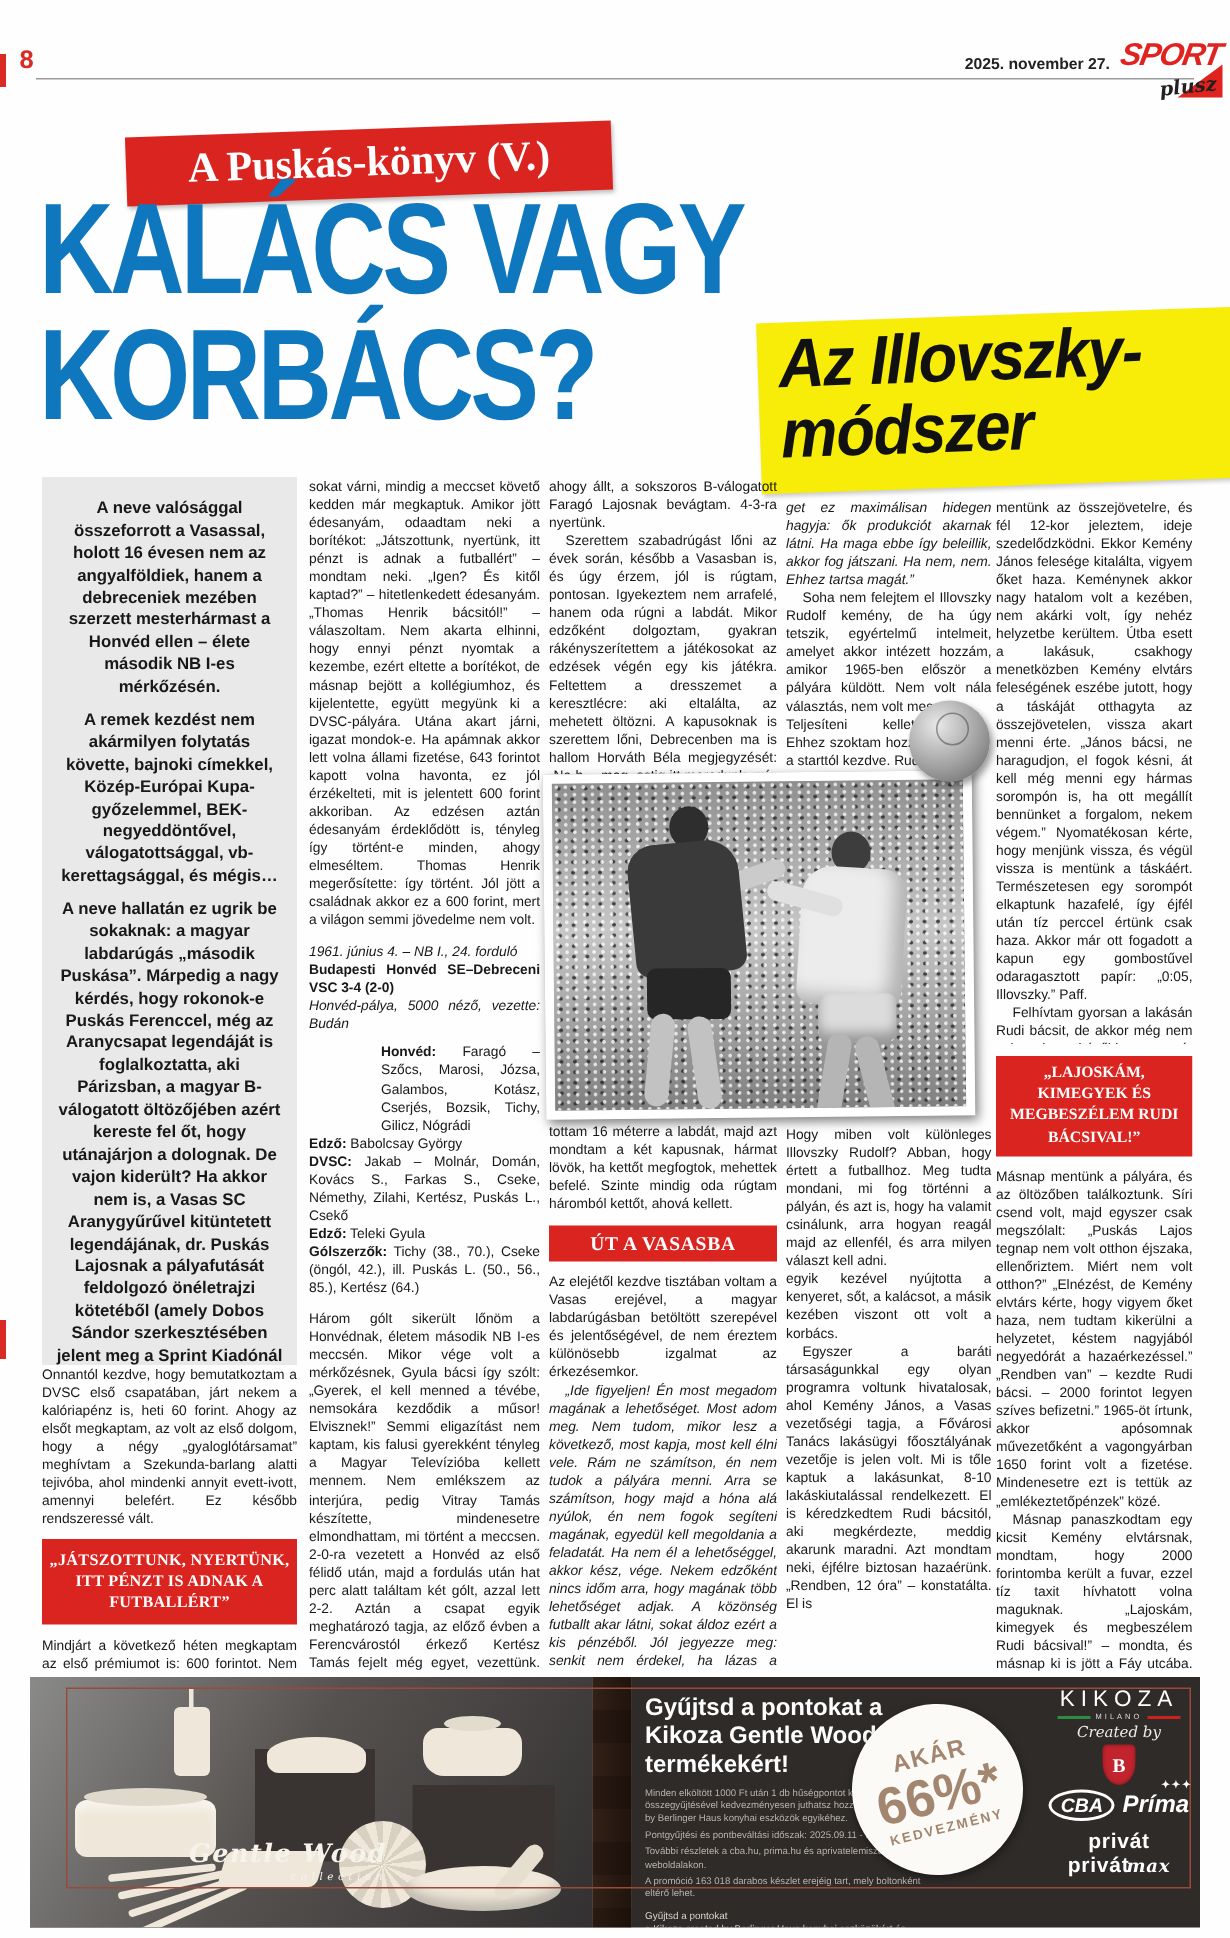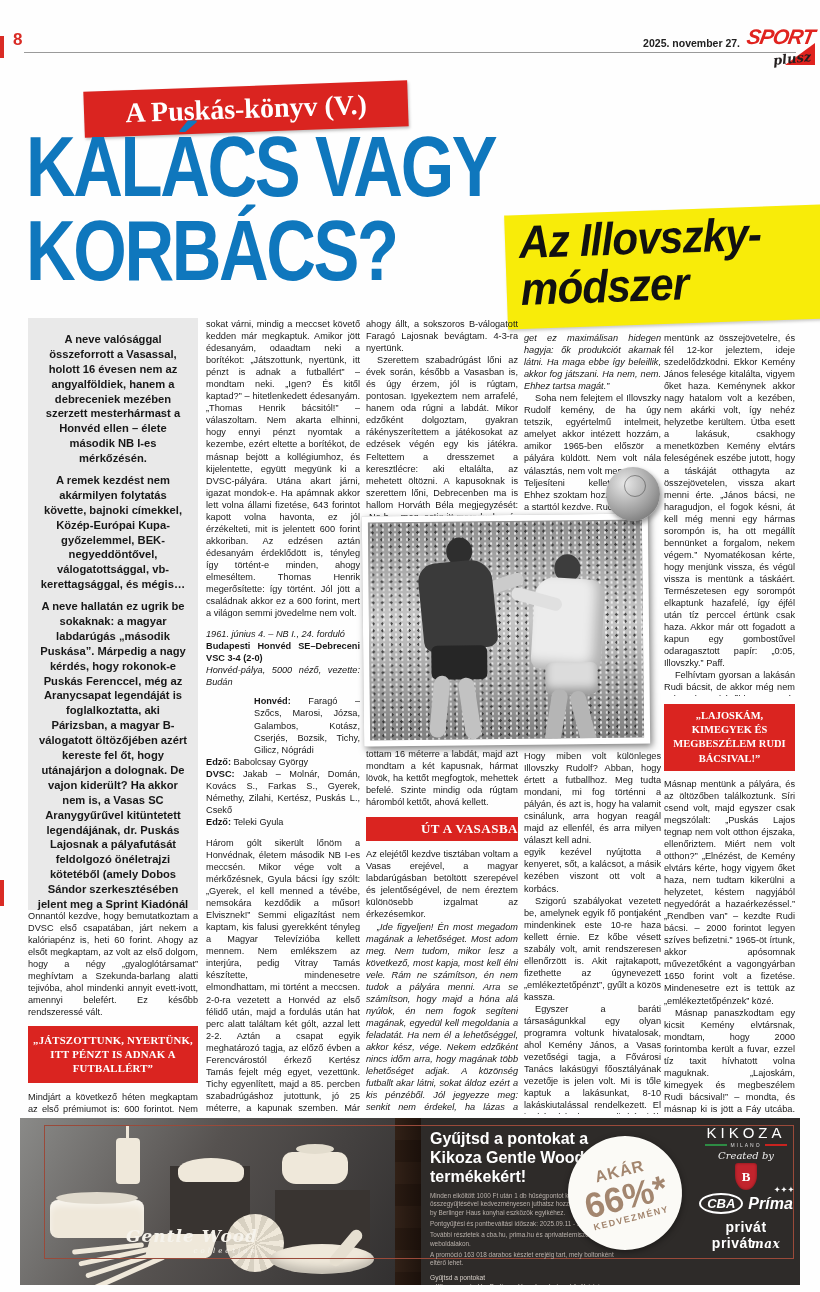--- a/index.html
+++ b/index.html
@@ -33,21 +33,21 @@
   #c1{left:28px;width:170px;} #c2{left:206px;width:154px;} #c3{left:366px;width:152px;}
   #c4{left:524px;width:137px;top:332px;height:782px;} #c5{left:664px;width:131px;top:332px;height:782px;}
   .leadbox{background:#e9e9e9;height:592px;overflow:hidden;padding:14px 9px;box-sizing:border-box;
            font-weight:bold;font-size:11.2px;line-height:1.33;text-align:center;}
   .leadbox p{margin:0 0 7px 0;text-indent:0!important;}
   .redquote{background:#da2420;color:#fff;text-align:center;margin:8px 0;padding:7px 3px;
             font:bold 10.8px "Liberation Serif",serif;line-height:1.3;letter-spacing:.2px;}
   .afterbox{margin-top:8px;}
   .match{margin:9px 0;font-size:9.2px;}
   .match p{text-indent:0!important;margin:0;}
-  .sechead{background:#da2420;color:#fff;text-align:right;font:bold 13px "Liberation Serif",serif;
+  .sechead{background:#da2420;color:#fff;text-align:center;font:bold 13px "Liberation Serif",serif;
            letter-spacing:.5px;padding:4px 0;margin:9px 0 7px 0;}
   .redhead5{background:#da2420;color:#fff;text-align:center;font:bold 10.5px "Liberation Serif",serif;
             line-height:1.35;padding:5px 2px;margin:8px 0 7px 0;}
   .clipA{height:186px;overflow:hidden;} .clipB{height:198px;overflow:hidden;}
   .clipC{height:364px;overflow:hidden;}
   .spacer{height:232px;}
   .narrow{padding-right:46px;}
   
   .photo{position:absolute;left:363px;top:515px;width:274px;height:218px;background:#b0b0b0;border:6px solid #fff;
          box-shadow:2px 3px 7px rgba(0,0,0,.5);transform:rotate(-.6deg);overflow:hidden;}
@@ -145,22 +145,23 @@
   </div>
 
   <div class="col" id="c2">
     <p>sokat várni, mindig a meccset követő kedden már megkaptuk. Amikor jött édesanyám, odaadtam neki a borítékot: „Játszottunk, nyertünk, itt pénzt is adnak a futballért” – mondtam neki. „Igen? És kitől kaptad?” – hitetlenkedett édesanyám. „Thomas Henrik bácsitól!” – válaszoltam. Nem akarta elhinni, hogy ennyi pénzt nyomtak a kezembe, ezért eltette a borítékot, de másnap bejött a kollégiumhoz, és kijelentette, együtt megyünk ki a DVSC-pályára. Utána akart járni, igazat mondok-e. Ha apámnak akkor lett volna állami fizetése, 643 forintot kapott volna havonta, ez jól érzékelteti, mit is jelentett 600 forint akkoriban. Az edzésen aztán édesanyám érdeklődött is, tényleg így történt-e minden, ahogy elmeséltem. Thomas Henrik megerősítette: így történt. Jól jött a családnak akkor ez a 600 forint, mert a világon semmi jövedelme nem volt.</p>
     <div class="match">
       <p class="it">1961. június 4. – NB I., 24. forduló</p>
       <p class="bd">Budapesti Honvéd SE–Debreceni VSC 3-4 (2-0)</p>
       <p class="it">Honvéd-pálya, 5000 néző, vezette: Budán</p>
       <p style="margin-top:7px;margin-left:48px;"><b>Honvéd:</b> <span>Faragó – Szőcs, Marosi, Józsa, Galambos, Kotász, Cserjés, Bozsik, Tichy, Gilicz, Nógrádi</span></p>
       <p><b>Edző:</b> <span>Babolcsay György</span></p>
-      <p><b>DVSC:</b> <span>Jakab – Molnár, Domán, Kovács S., Farkas S., Gyerek, Némethy, Zilahi, Kertész, Puskás L., Csekő</span></p>
+      <p><b>DVSC:</b> <span>Jakab – Molnár, Domán, Kovács S., Farkas S., Cseke, Némethy, Zilahi, Kertész, Puskás L., Csekő</span></p>
       <p><b>Edző:</b> <span>Teleki Gyula</span></p>
+      <p><b>Gólszerzők:</b> <span>Tichy (38., 70.), Cseke (öngól, 42.), ill. Puskás L. (50., 56., 85.), Kertész (64.)</span></p>
     </div>
     <p style="text-indent:0;">Három gólt sikerült lőnöm a Honvédnak, életem második NB I-es meccsén. Mikor vége volt a mérkőzésnek, Gyula bácsi így szólt: „Gyerek, el kell menned a tévébe, nemsokára kezdődik a műsor! Elvisznek!” Semmi eligazítást nem kaptam, kis falusi gyerekként tényleg a Magyar Televízióba kellett mennem. Nem emlékszem az interjúra, pedig Vitray Tamás készítette, mindenesetre elmondhattam, mi történt a meccsen. 2-0-ra vezetett a Honvéd az első félidő után, majd a fordulás után hat perc alatt találtam két gólt, azzal lett 2-2. Aztán a csapat egyik meghatározó tagja, az előző évben a Ferencvárostól érkező Kertész Tamás fejelt még egyet, vezettünk. Tichy egyenlített, majd a 85. percben szabadrúgáshoz jutottunk, jó 25 méterre, a kapunak szemben. Már tette le a labdát a csapat legjobban rúgó játékosa, akihez végül odamentem: „Hadd rúgjam én!” Teleki Gyula bácsi akkor felállt a kispadról, és odakiáltott: „Rúgja a kölyök, hagyd a gyereket!” Én meg nekimentem, és úgy,</p>
   </div>
 
   <div class="col" id="c3">
     <div class="clipB">
       <p>ahogy állt, a sokszoros B-válogatott Faragó Lajosnak bevágtam. 4-3-ra nyertünk.</p>
       <p>Szerettem szabadrúgást lőni az évek során, később a Vasasban is, és úgy érzem, jól is rúgtam, pontosan. Igyekeztem nem arrafelé, hanem oda rúgni a labdát. Mikor edzőként dolgoztam, gyakran rákényszerítettem a játékosokat az edzések végén egy kis játékra. Feltettem a dresszemet a keresztlécre: aki eltalálta, az mehetett öltözni. A kapusoknak is szerettem lőni, Debrecenben ma is hallom Horváth Béla megjegyzését: „Na b… meg, estig itt maradunk, míg a mester el nem fárad!” Leállí-</p>
     </div>
     <div class="spacer"></div>
@@ -172,21 +173,20 @@
 
   <div class="col" id="c4">
     <div class="clipA">
       <p class="it" style="text-indent:0;">get ez maximálisan hidegen hagyja: ők produkciót akarnak látni. Ha maga ebbe így beleillik, akkor fog játszani. Ha nem, nem. Ehhez tartsa magát.”</p>
       <p>Soha nem felejtem el Illovszky Rudolf kemény, de ha úgy tetszik, egyértelmű intelmeit, amelyet akkor intézett hozzám, amikor 1965-ben először a pályára küldött. Nem volt nála választás, nem volt mese.</p>
       <p class="narrow" style="text-indent:0;">Teljesíteni kellett. Ehhez szoktam hozzá a starttól kezdve. Rudi bácsi az</p>
     </div>
     <div class="spacer"></div>
     <p>Hogy miben volt különleges Illovszky Rudolf? Abban, hogy értett a futballhoz. Meg tudta mondani, mi fog történni a pályán, és azt is, hogy ha valamit csinálunk, arra hogyan reagál majd az ellenfél, és arra milyen választ kell adni.</p>
     <p style="text-indent:0;">egyik kezével nyújtotta a kenyeret, sőt, a kalácsot, a másik kezében viszont ott volt a korbács.</p>
-    <p>Szigorú szabályokat vezetett be, amelynek egyik fő pontjaként mindenkinek este 10-re haza kellett érnie. Ez kőbe vésett szabály volt, amit rendszeresen ellenőrzött is. Akit rajtakapott, fizethette az úgynevezett „emlékeztetőpénzt”, gyűlt a közös kassza.</p>
     <p>Egyszer a baráti társaságunkkal egy olyan programra voltunk hivatalosak, ahol Kemény János, a Vasas vezetőségi tagja, a Fővárosi Tanács lakásügyi főosztályának vezetője is jelen volt. Mi is tőle kaptuk a lakásunkat, 8-10 lakáskiutalással rendelkezett. El is kéredzkedtem Rudi bácsitól, aki megkérdezte, meddig akarunk maradni. Azt mondtam neki, éjfélre biztosan hazaérünk. „Rendben, 12 óra” – konstatálta. El is</p>
   </div>
 
   <div class="col" id="c5">
     <div class="clipC">
       <p>mentünk az összejövetelre, és fél 12-kor jeleztem, ideje szedelődzködni. Ekkor Kemény János felesége kitalálta, vigyem őket haza. Keménynek akkor nagy hatalom volt a kezében, nem akárki volt, így nehéz helyzetbe kerültem. Útba esett a lakásuk, csakhogy menetközben Kemény elvtárs feleségének eszébe jutott, hogy a táskáját otthagyta az összejövetelen, vissza akart menni érte. „János bácsi, ne haragudjon, el fogok késni, át kell még menni egy hármas sorompón is, ha ott megállít bennünket a forgalom, nekem végem.” Nyomatékosan kérte, hogy menjünk vissza, és végül vissza is mentünk a táskáért. Természetesen egy sorompót elkaptunk hazafelé, így éjfél után tíz perccel értünk csak haza. Akkor már ott fogadott a kapun egy gombostűvel odaragasztott papír: „0:05, Illovszky.” Paff.</p>
       <p>Felhívtam gyorsan a lakásán Rudi bácsit, de akkor még nem volt otthon, később meg már nem mertem próbálkozni újra.</p>
     </div>
     <div class="redhead5">„LAJOSKÁM, KIMEGYEK ÉS MEGBESZÉLEM RUDI BÁCSIVAL!”</div>
     <p style="text-indent:0;">Másnap mentünk a pályára, és az öltözőben találkoztunk. Síri csend volt, majd egyszer csak megszólalt: „Puskás Lajos tegnap nem volt otthon éjszaka, ellenőriztem. Miért nem volt otthon?” „Elnézést, de Kemény elvtárs kérte, hogy vigyem őket haza, nem tudtam kikerülni a helyzetet, késtem nagyjából negyedórát a hazaérkezéssel.” „Rendben van” – kezdte Rudi bácsi. – 2000 forintot legyen szíves befizetni.” 1965-öt írtunk, akkor apósomnak művezetőként a vagongyárban 1650 forint volt a fizetése. Mindenesetre ezt is tettük az „emlékeztetőpénzek” közé.</p>

